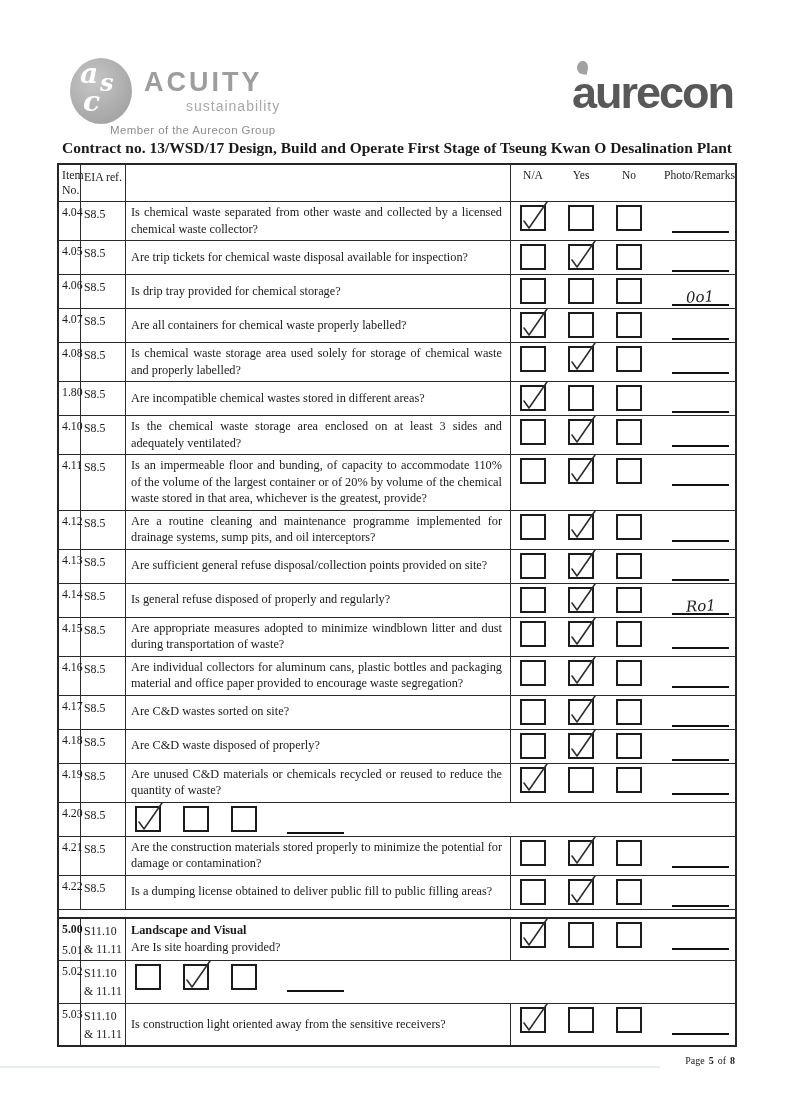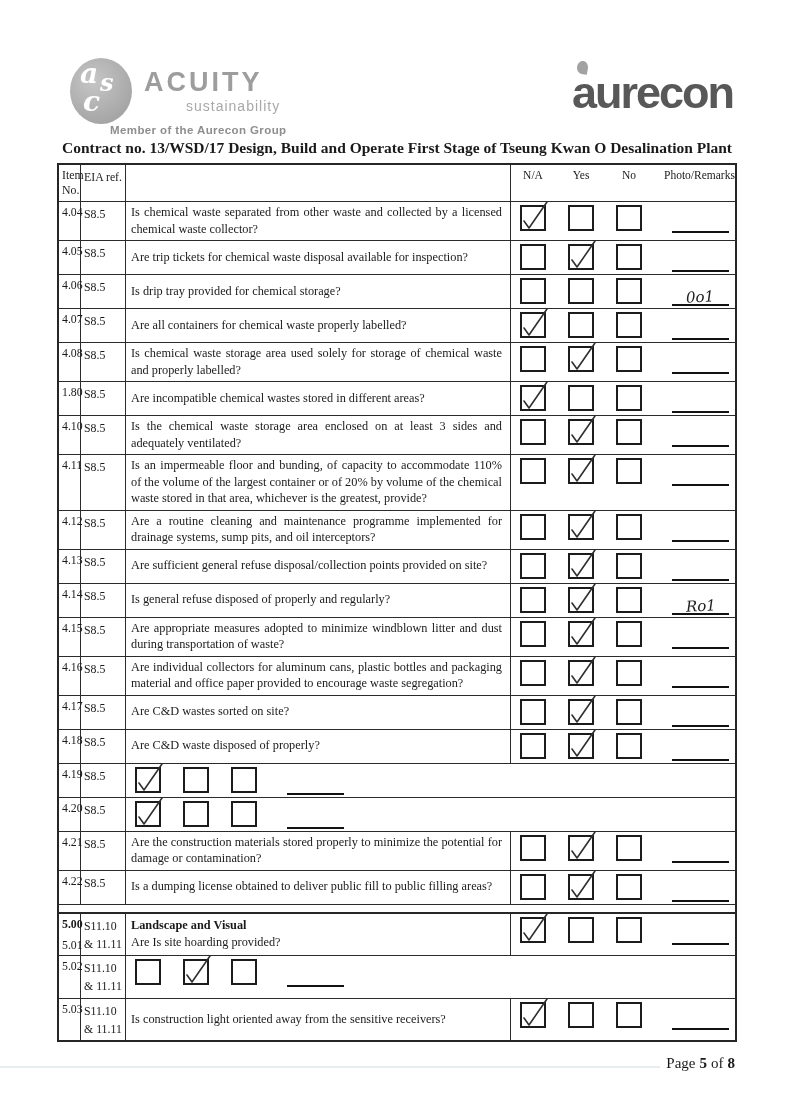--- a/index.html
+++ b/index.html
@@ -29,21 +29,21 @@
     font-family:"Liberation Sans", sans-serif;font-weight:bold;
     font-size:27px;letter-spacing:3px;color:var(--acuity-gray,#9d9d9d);
   }
   .acuity-sub{
     position:absolute;left:122px;top:40px;
     font-family:"Liberation Sans", sans-serif;
     font-size:14px;letter-spacing:1px;color:#a8a8a8;
   }
   .acuity-member{
     position:absolute;left:46px;top:66px;
-    font-family:"Liberation Sans", sans-serif;font-weight:bold;
+    font-family:"Liberation Sans", sans-serif;font-weight:normal;
     font-size:11.5px;color:#8e8e8e;letter-spacing:.4px;
   }
   .aurecon{
     position:absolute;right:2px;top:12px;
     font-family:"Liberation Sans", sans-serif;font-weight:bold;
     font-size:45px;letter-spacing:-2px;color:var(--aurecon-gray,#585858);
     line-height:1;
   }
   .aurecon-dot{
     position:absolute;left:5px;top:-9px;width:11px;height:13px;
@@ -94,21 +94,21 @@
   .remark-text{
     font-family:"DejaVu Serif", serif;font-style:italic;font-size:15px;line-height:13px;
     color:#222;transform:rotate(-3deg);
   }
 
   .section-spacer{height:7px;border-bottom:2.3px solid #262626;background:#fff;}
 
   
   .scanline{position:absolute;left:0;top:1066px;width:660px;height:2px;background:#e2e9ec;opacity:.8;}
   .footer{
-    position:absolute;right:54px;top:1055px;font-size:15px;
+    position:absolute;right:54px;top:1055px;font-size:10px;
     display:flex;gap:4px;font-family:"Liberation Serif", serif;
   }
   .footer .num{font-weight:bold;}
 </style>
 </head>
 <body>
 
 <div class="page">
 
   <div class="brand-row">
@@ -596,20 +596,24 @@
   </div>
         <div class="t-row">
     <div class="c c-item">
       <div class="item-1">4.19</div>
 
     </div>
     <div class="c c-ref">
       <div class="ref-1">S8.5</div>
 
     </div>
+    <div class="c c-q">
+
+      <div class="q-text">Are unused C&amp;D materials or chemicals recycled or reused to reduce the quantity of waste?</div>
+    </div>
     <div class="c c-ans">
       <span class="box box-na checked">
         <svg class="tick" viewBox="0 0 32 32">
                 <polyline points="5,22 10,29 28,3"></polyline>
               </svg>
       </span>
       <span class="box box-yes">
         
       </span>
       <span class="box box-no">

